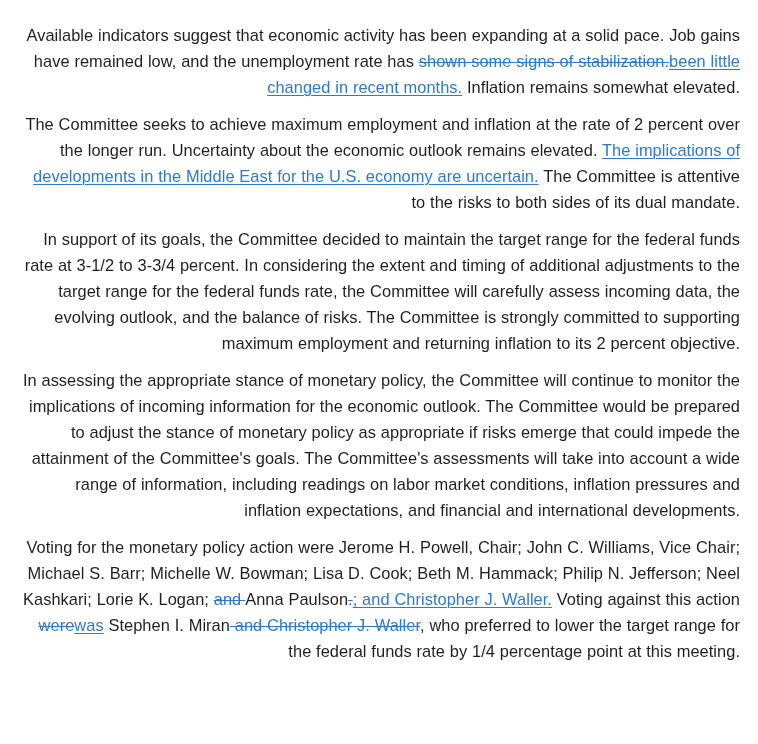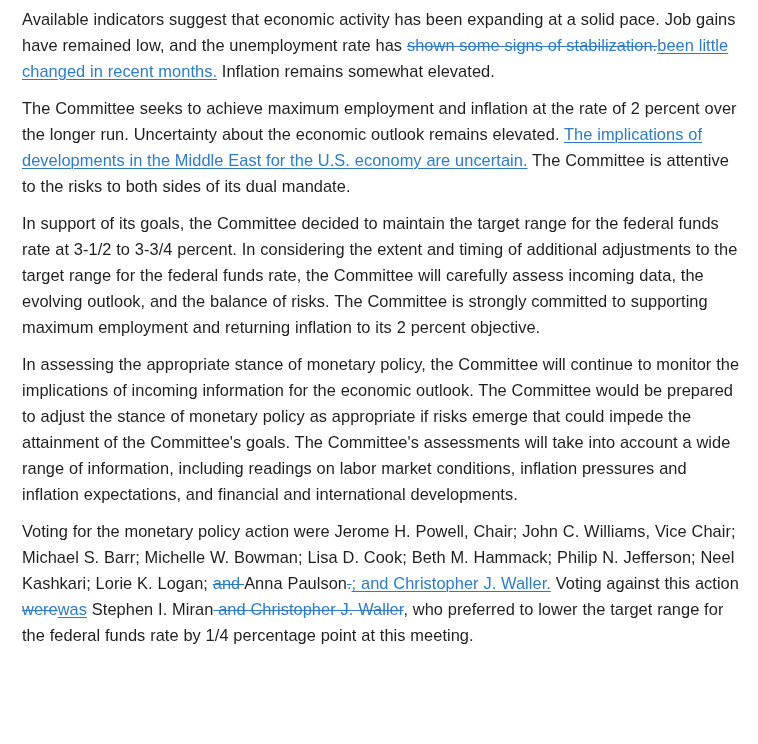--- a/index.html
+++ b/index.html
@@ -9,23 +9,24 @@
     }
     body {
       width: 758px;
       height: 744px;
       overflow: hidden;
       font-family: "Liberation Sans", "DejaVu Sans", sans-serif;
       color: #1f1f1f;
     }
     .doc {
       position: relative;
-      padding: 6px 18px 0 22px;
+      padding: 22px 18px 0 22px;
       box-sizing: border-box;
       width: 758px;
+      text-align: right;
     }
     .para {
       margin: 0 0 11px 0;
       font-size: 16.4px;
       line-height: 26px;
       letter-spacing: 0.05px;
       word-spacing: 0.2px;
     }
     .del {
       color: #2e7bc4;

